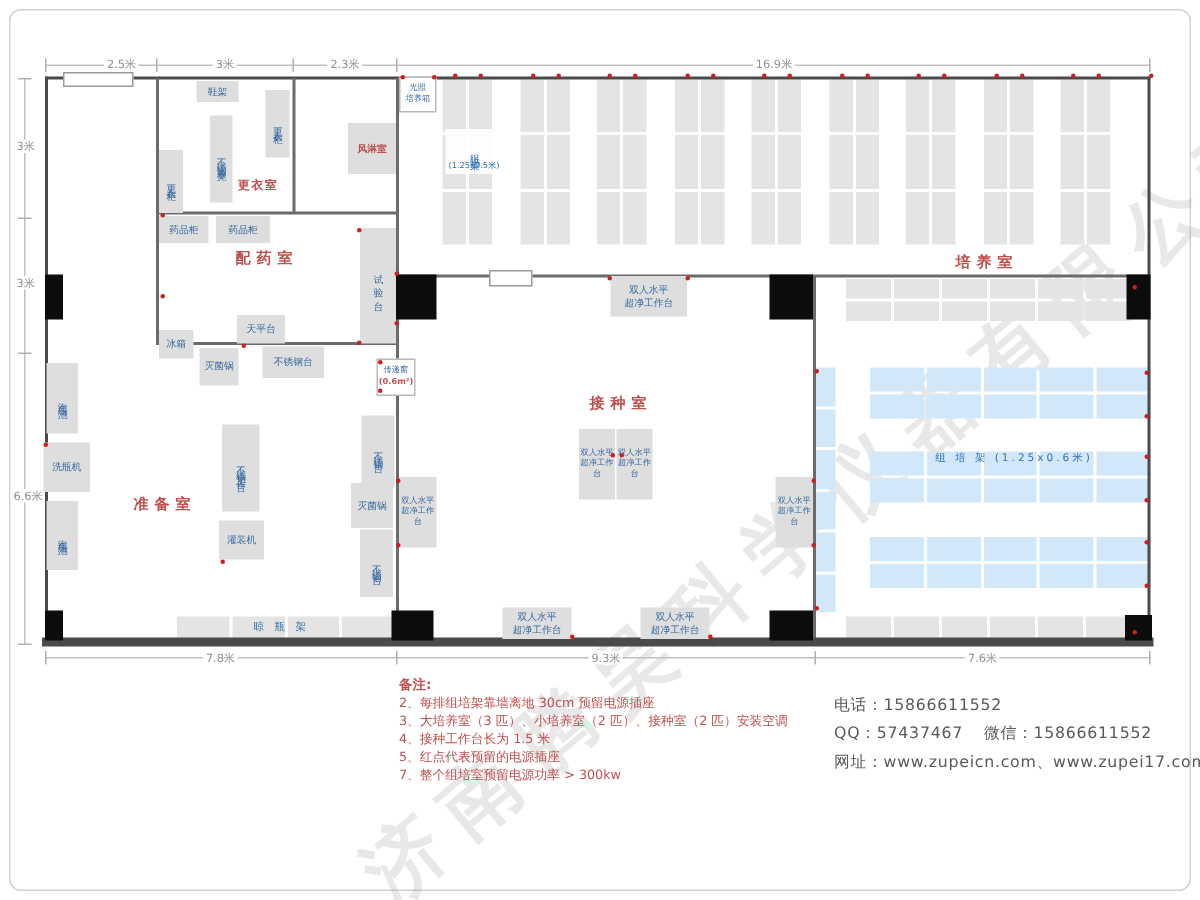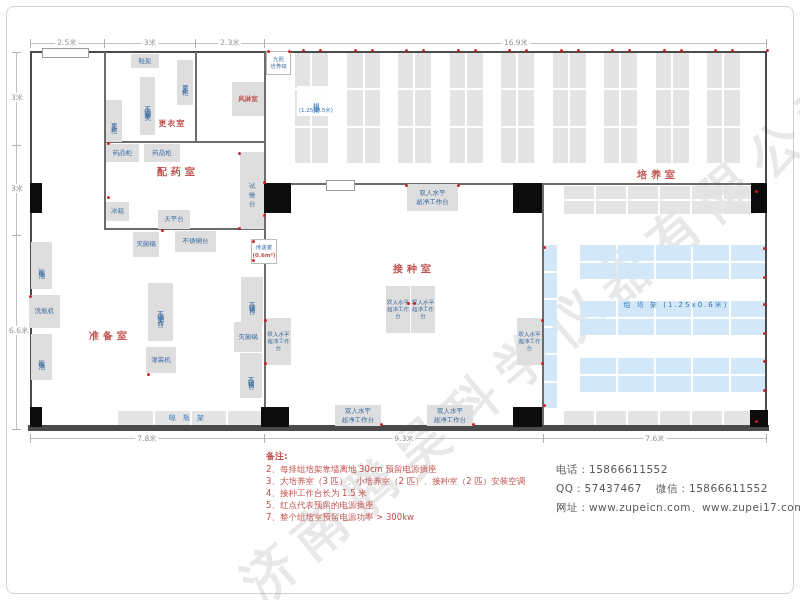--- a/index.html
+++ b/index.html
@@ -256,21 +256,21 @@
       <div class="dot" style="left: 755px; top: 420px;"></div>
     </div>
 
   <div>
     <div class="dline" style="left:30px;top:43px;width:737px;height:1px"></div>
     <div class="dtick" style="left:30px;top:39px"></div>
     <div class="dtick" style="left:104px;top:39px"></div>
     <div class="dtick" style="left:195px;top:39px"></div>
     <div class="dtick" style="left:264px;top:39px"></div>
     <div class="dtick" style="left:766px;top:39px"></div>
-    <span class="dim-label" style="left:67px;top:38px">2.5米</span>
+    <span class="dim-label" style="left:81px;top:38px">2.5米</span>
     <span class="dim-label" style="left:150px;top:38px">3米</span>
     <span class="dim-label" style="left:230px;top:38px">2.3米</span>
     <span class="dim-label" style="left:516px;top:38px">16.9米</span>
 
     <div class="dline" style="left:16px;top:52px;width:1px;height:378px"></div>
     <div class="dtickh" style="left:12px;top:52px"></div>
     <div class="dtickh" style="left:12px;top:145px"></div>
     <div class="dtickh" style="left:12px;top:235px"></div>
     <div class="dtickh" style="left:12px;top:429px"></div>
     <span class="dim-label side" style="left:9px;top:93px">3米</span>
@@ -316,21 +316,21 @@
 
   <div class="eq" style="left:106px;top:144px;width:33px;height:18px">
       <span class="eq-t">药品柜</span>
     </div>
   <div class="eq" style="left:144px;top:144px;width:36px;height:18px">
       <span class="eq-t">药品柜</span>
     </div>
   <div class="eq v spread" style="left:240px;top:152px;width:24px;height:77px">
       <span class="eq-t">试验台</span>
     </div>
-  <div class="eq" style="left:106px;top:202px;width:23px;height:19px">
+  <div class="eq" style="left:106px;top:220px;width:23px;height:19px">
       <span class="eq-t">冰箱</span>
     </div>
   <div class="eq" style="left:158px;top:210px;width:32px;height:19px">
       <span class="eq-t">天平台</span>
     </div>
 
   <div class="eq" style="left:133px;top:232px;width:26px;height:25px">
       <span class="eq-t">灭菌锅</span>
     </div>
   <div class="eq" style="left:175px;top:231px;width:41px;height:21px">

